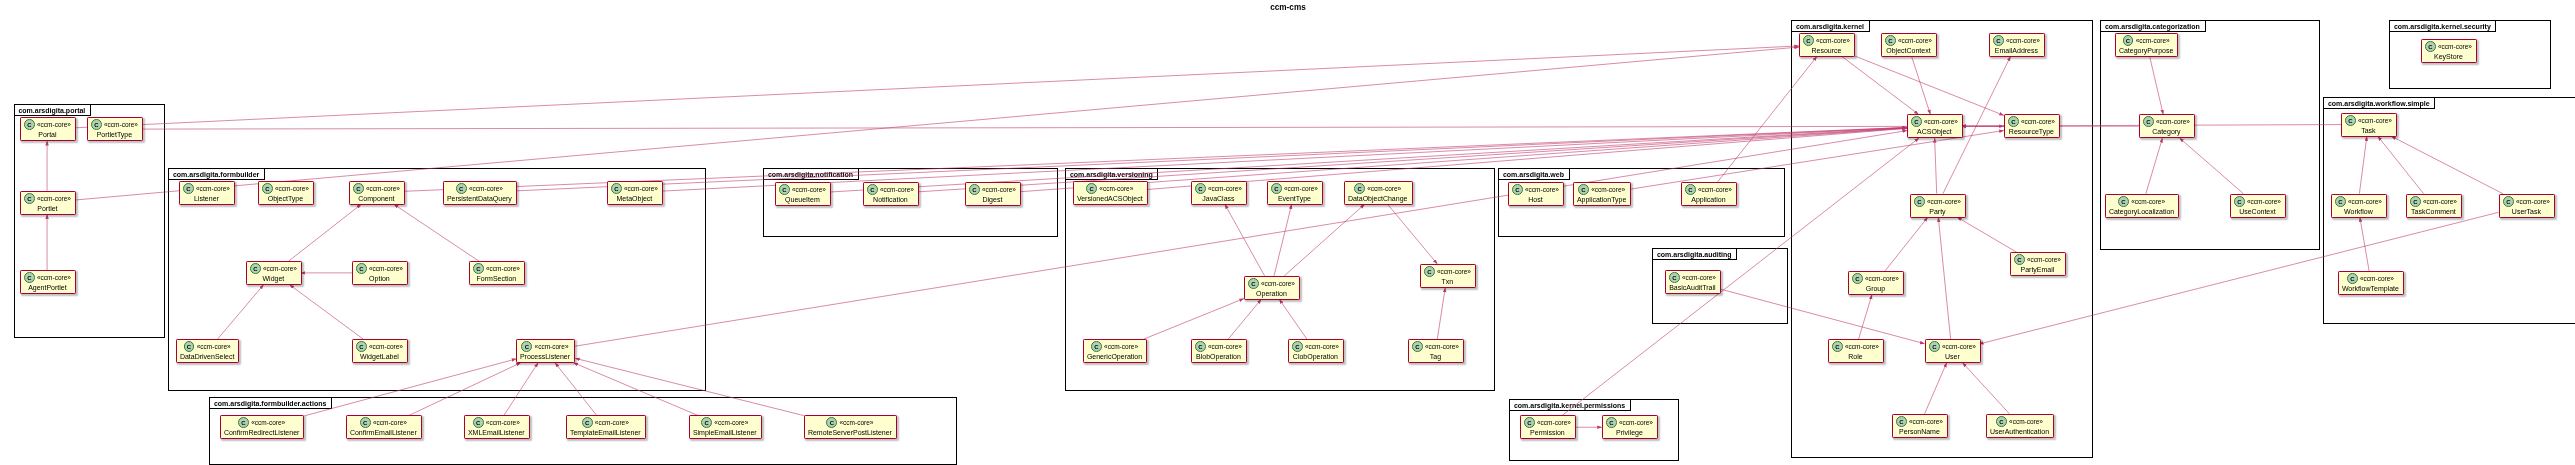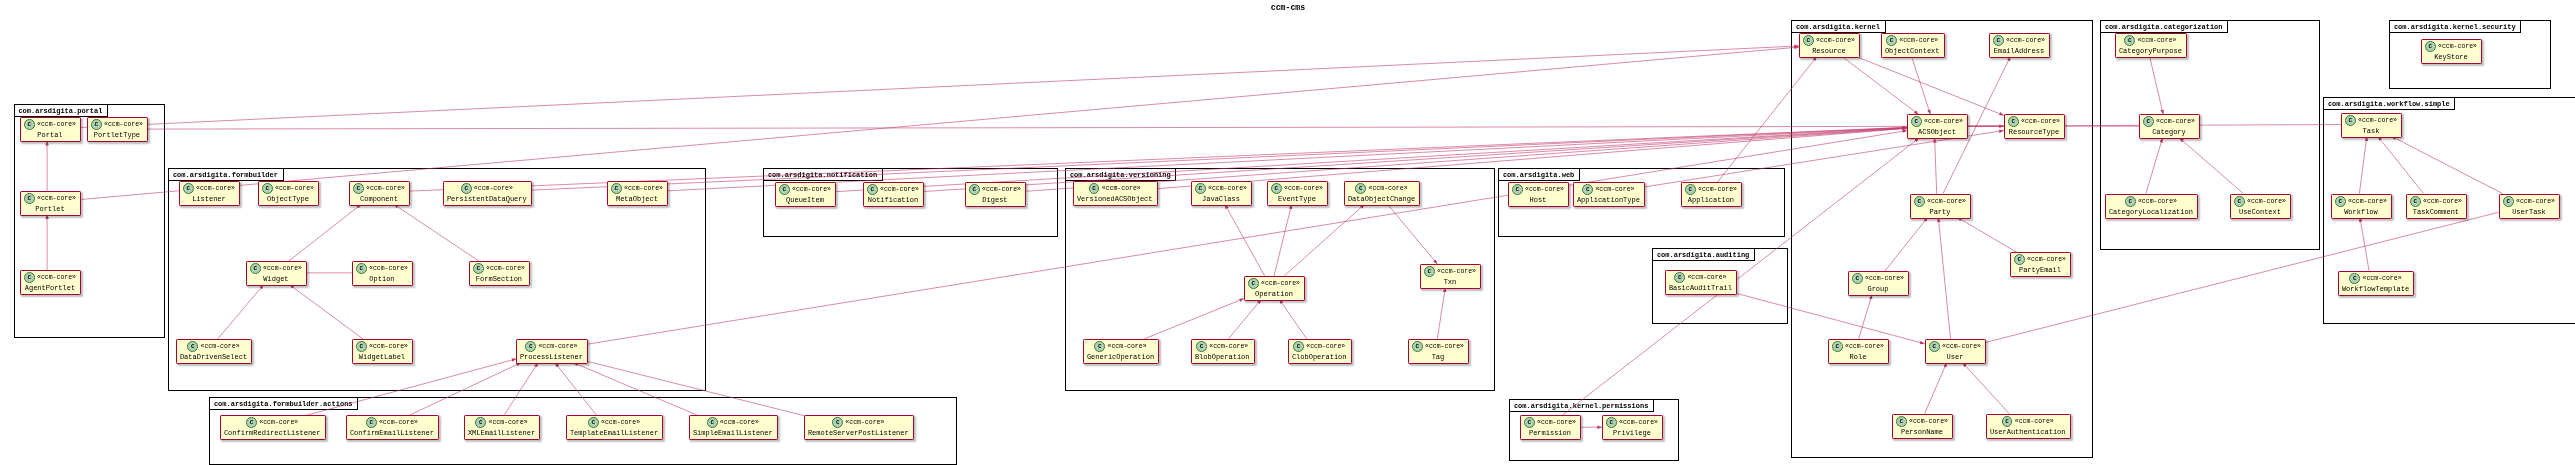--- a/index.html
+++ b/index.html
@@ -1,17 +1,17 @@
 <!DOCTYPE html>
 <html style="font-size:9.4px"><head>
 <meta charset="utf-8">
 <style>
   html,body{margin:0;padding:0;background:#ffffff;}
   #canvas{position:relative;width:2576px;height:466px;background:#ffffff;
-    font-family:Liberation Mono, monospace;overflow:hidden;}
+    font-family:Liberation Sans, sans-serif;overflow:hidden;}
   .title{position:absolute;top:2.9px;left:0;width:100%;text-align:center;
     font-size:8.2px;font-weight:bold;color:#000;z-index:4;}
   .pkg{position:absolute;border:0.6px solid #000;background:transparent;z-index:1;}
   .ptab{position:absolute;top:-0.6px;left:-0.6px;background:#ffffff;border:0.6px solid #000;
     padding:1.2px 4.7px 1.2px 3.5px;font-weight:bold;font-size:7px;color:#000;white-space:nowrap;}
   #edges{position:absolute;top:0;left:0;z-index:2;pointer-events:none;}
   .cls{position:absolute;background:#fefece;border:0.6px solid #a80036;border-radius:1.2px;
     padding:1.2px 4.1px 2.3px 2.9px;z-index:3;white-space:nowrap;text-align:center;
     box-shadow:1.2px 1.2px 1.8px rgba(0,0,0,0.25);}
   .hd{display:flex;align-items:center;justify-content:center;gap:2.3px;}

